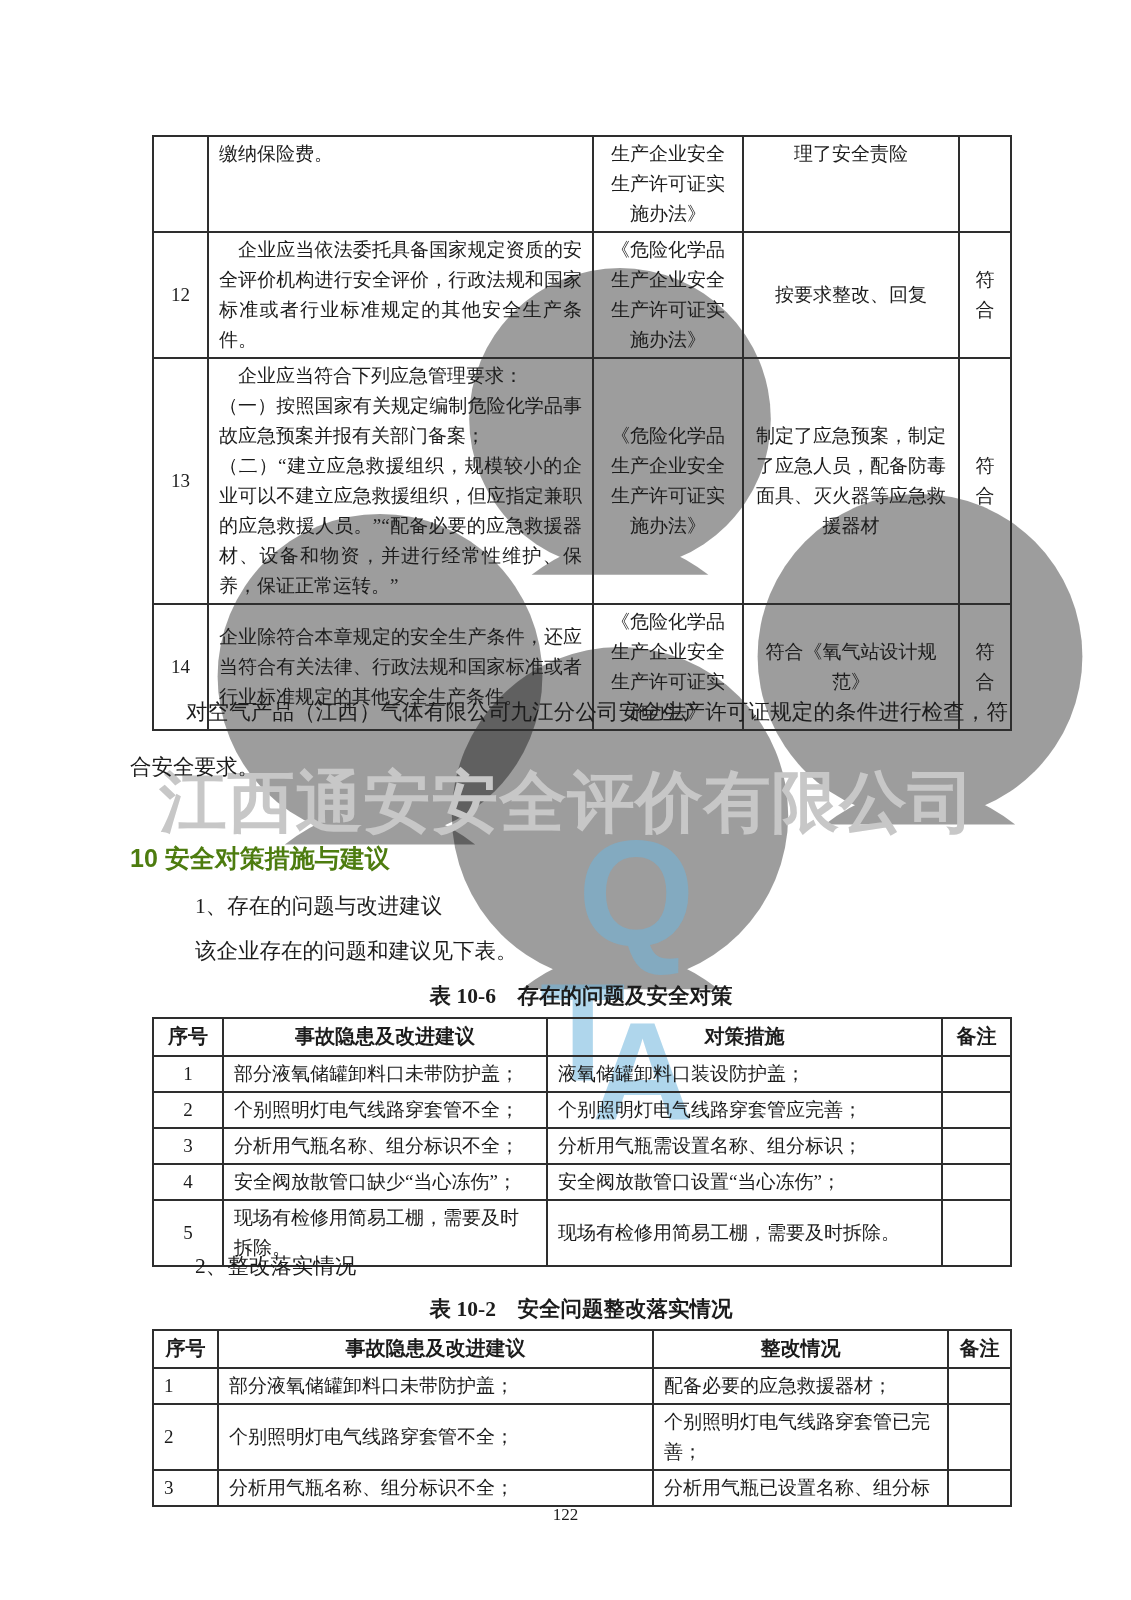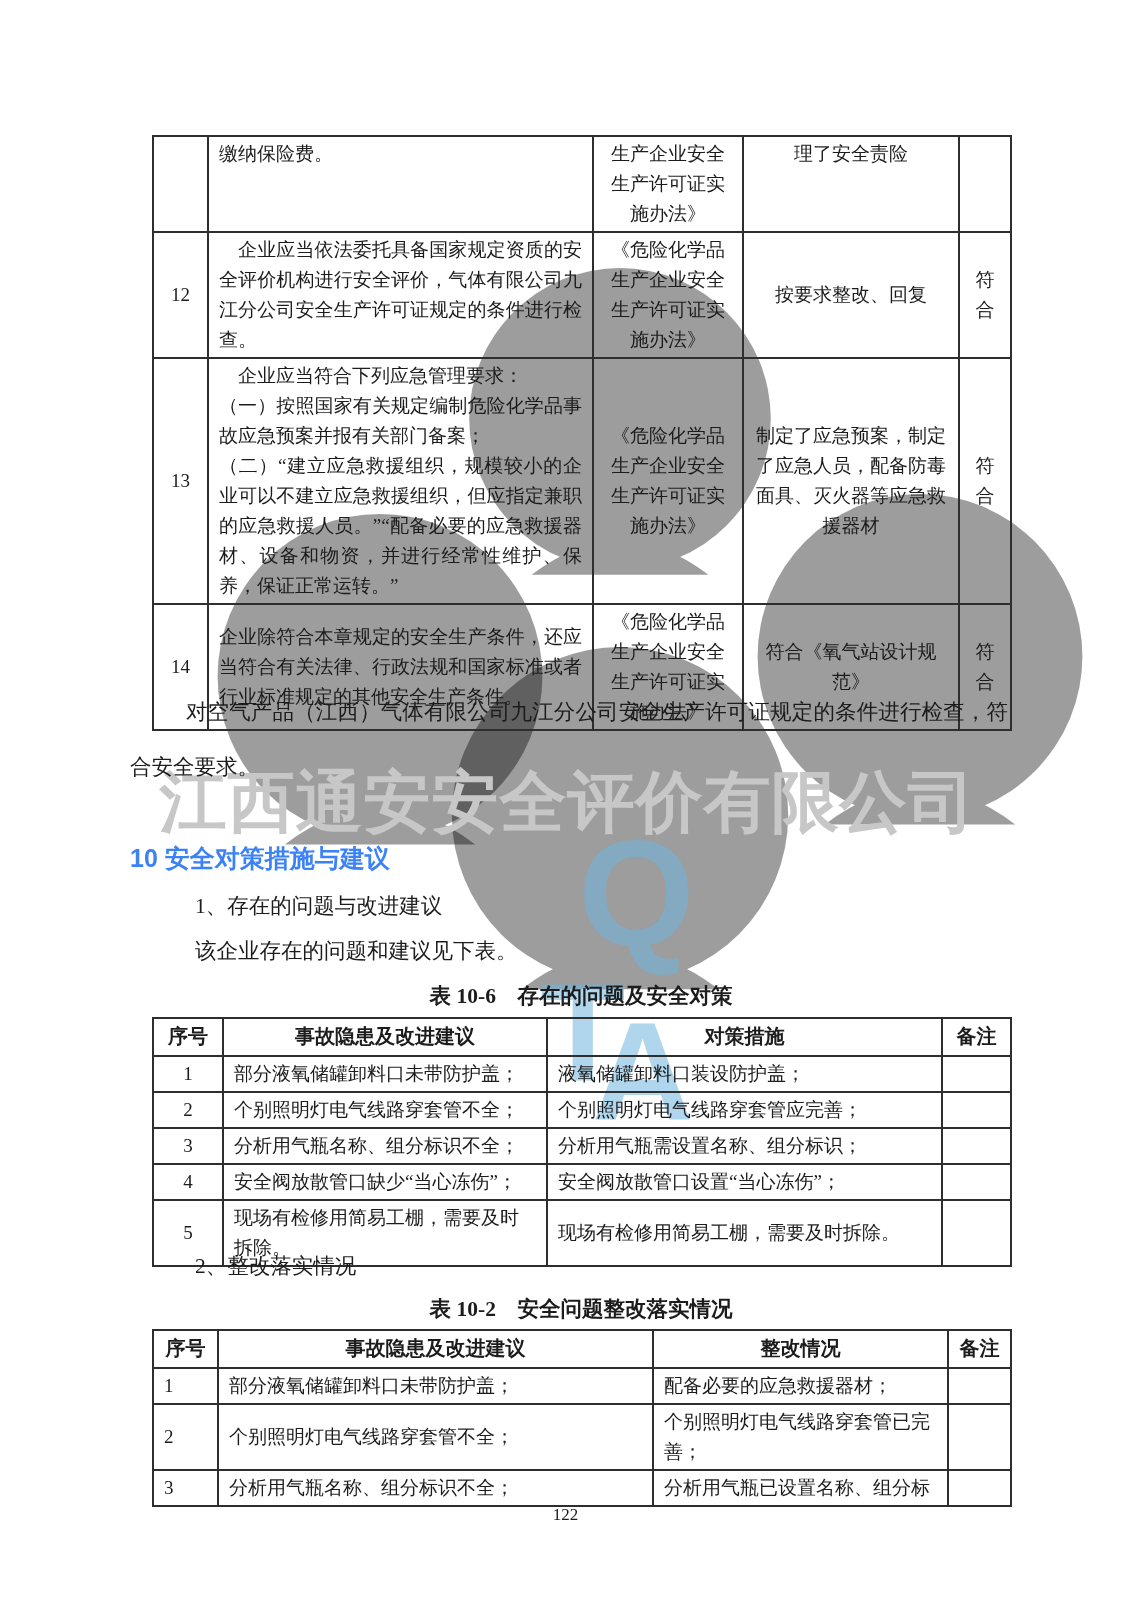--- a/index.html
+++ b/index.html
@@ -45,21 +45,21 @@
   .th-row th{font-family:"Liberation Sans","DejaVu Sans",sans-serif;
     font-size:20px;font-weight:700;text-align:center;vertical-align:middle;padding:2px 4px;}
   .cell-left{text-align:left;vertical-align:middle;}
   .para{
     position:absolute;left:130px;top:685px;width:878px;
     font-size:21.5px;line-height:55px;text-indent:2.6em;text-align:justify;
   }
   .sec-title{
     position:absolute;left:130px;top:842px;
     font-family:"Liberation Sans","DejaVu Sans",sans-serif;
-    font-weight:700;font-size:25px;color:#3b82f6;
+    font-weight:700;font-size:25px;color:#4d7c0f;
   }
   .sub-line{position:absolute;left:195px;font-size:21.5px;}
   .sub1{top:891px;}
   .sub2{top:936px;}
   .sub3{top:1251px;}
   .tbl-caption{
     position:absolute;left:152px;width:858px;text-align:center;
     font-weight:700;font-size:21.5px;
   }
   .cap1{top:981px;}
@@ -113,21 +113,21 @@
     <tbody>
         <tr style="height:87px">
       <td class="c-no"></td>
       <td class="c-txt v-top">缴纳保险费。</td>
       <td class="c-mid v-top">生产企业安全生产许可证实施办法》</td>
       <td class="l-top">理了安全责险</td>
       <td class="c-no"></td>
     </tr>
     <tr style="height:109px">
       <td class="c-no">12</td>
-      <td class="c-txt">　企业应当依法委托具备国家规定资质的安全评价机构进行安全评价，气体有限公司九江分公司安全生产许可证规定的条件进行检查。</td>
+      <td class="c-txt">　企业应当依法委托具备国家规定资质的安全评价机构进行安全评价，行政法规和国家标准或者行业标准规定的其他安全生产条件。</td>
       <td class="c-mid">《危险化学品生产企业安全生产许可证实施办法》</td>
       <td class="c-mid">按要求整改、回复</td>
       <td class="c-no">符合</td>
     </tr>
     <tr style="height:225px">
       <td class="c-no">13</td>
       <td class="c-txt">　企业应当符合下列应急管理要求：
 （一）按照国家有关规定编制危险化学品事故应急预案并报有关部门备案；
 （二）“建立应急救援组织，规模较小的企业可以不建立应急救援组织，但应指定兼职的应急救援人员。”“配备必要的应急救援器材、设备和物资，并进行经常性维护、保养，保证正常运转。”</td>
       <td class="c-mid">《危险化学品生产企业安全生产许可证实施办法》</td>

